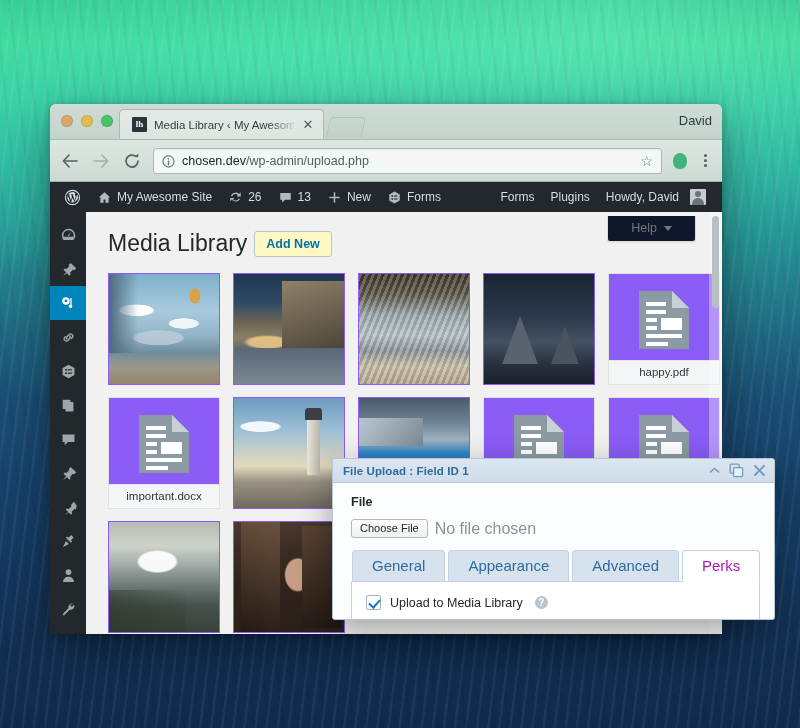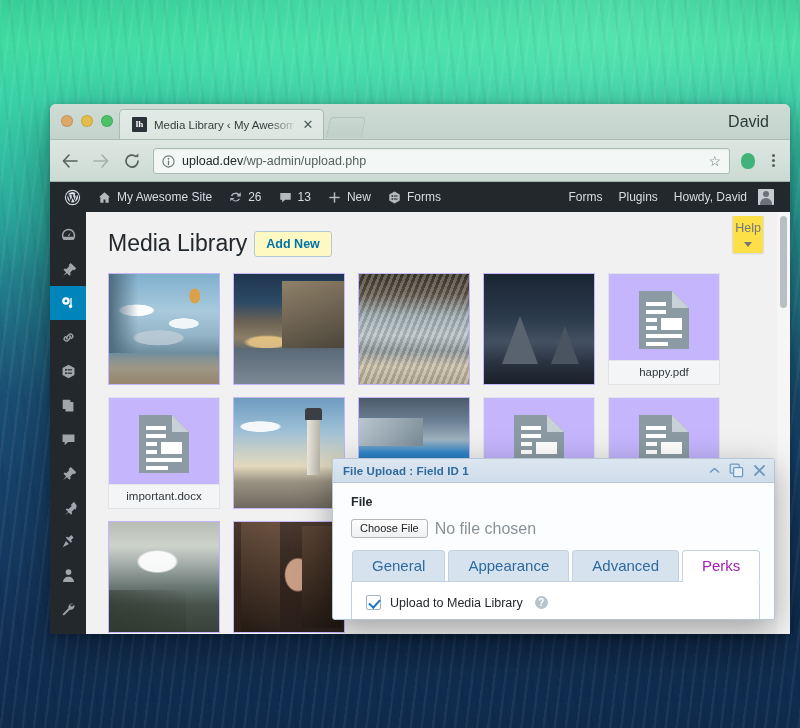--- a/index.html
+++ b/index.html
@@ -39,21 +39,21 @@
     background-image:
       repeating-linear-gradient(97deg, rgba(255,255,255,0.055) 0px, rgba(255,255,255,0.055) 2px, rgba(255,255,255,0) 3px, rgba(255,255,255,0) 11px),
       repeating-linear-gradient(84deg, rgba(0,0,0,0.04) 0px, rgba(0,0,0,0.04) 2px, rgba(0,0,0,0) 4px, rgba(0,0,0,0) 14px);
     pointer-events: none;
   }
 
   
   #browser {
     position: absolute;
     left: 50px; top: 104px;
-    width: 740px; height: 530px;
+    width: 672px; height: 530px;
     border-radius: 6px 6px 0 0;
     box-shadow: 0 16px 48px rgba(0,0,0,0.38), 0 2px 8px rgba(0,0,0,0.24);
     overflow: hidden;
     background: #d8e3df;
   }
 
   
   .tabstrip {
     position: relative;
     height: 36px;
@@ -106,22 +106,22 @@
   .tab-new {
     width: 36px; height: 20px;
     margin-left: 4px; margin-bottom: 2px;
     background: linear-gradient(to bottom, #c9d8d1, #bfd0c8);
     border: 1px solid #a9bcb4; border-bottom: none;
     border-radius: 4px 4px 0 0;
     transform: skewX(-12deg);
     opacity: 0.75;
   }
   .win-user {
-    position: absolute; right: 21px; top: 9px;
-    font-size: 16px; color: #2f3b38;
+    position: absolute; right: 10px; top: 9px;
+    font-size: 13px; color: #2f3b38;
   }
 
   
   .toolbar {
     height: 42px;
     background: linear-gradient(to bottom, #dde7e2, #ccdad3);
     border-bottom: 1px solid #9fb4ab;
     display: flex; align-items: center;
     padding: 0 10px;
     gap: 11px;
@@ -228,28 +228,27 @@
     background: #f1f1f1;
     position: relative;
     padding: 10px 0 0 22px;
     overflow: hidden;
   }
   .help-wrap {
     position: absolute; right: 26px; top: 4px;
     z-index: 4;
   }
   .help-btn {
-    background: #fde047;
+    background: #0f172a;
     border: 1px solid #ddd; border-top: none;
     border-radius: 0 0 3px 3px;
-    padding: 5px 2px 6px;
+    padding: 5px 23px 6px;
     font-size: 12.5px; color: #72777c;
     display: flex; align-items: center; gap: 7px;
     box-shadow: 0 1px 1px rgba(0,0,0,0.04);
-    flex-direction: column;
   }
   .caret-dn {
     width: 0; height: 0;
     border-left: 4px solid transparent;
     border-right: 4px solid transparent;
     border-top: 5px solid #72777c;
   }
 
   .page-head {
     display: flex; align-items: center; gap: 7px;
@@ -271,21 +270,21 @@
 
   
   .grid {
     display: grid;
     grid-template-columns: repeat(5, 112px);
     gap: 12px 13px;
   }
   .tile {
     width: 112px; height: 112px;
     position: relative;
-    background: #c4b5fd;
+    background: #8b5cf6;
     border: 1px solid #dfe3e6;
     overflow: hidden;
   }
   .tile.photo { border-color: transparent; }
   .tile .shot { position: absolute; inset: 0; }
   .tile .docicon {
     position: absolute; left: 50%; top: 44%;
     transform: translate(-50%,-50%);
   }
   .tile .fname {
@@ -557,21 +556,21 @@
       </span>
 
       <div class="omnibox">
         <span class="info-ic">
           <svg viewBox="0 0 14 14" width="13" height="13">
               <circle cx="7" cy="7" r="6" fill="none" stroke="currentColor" stroke-width="1.2"></circle>
               <circle cx="7" cy="4.1" r="0.9" fill="currentColor"></circle>
               <rect x="6.3" y="6" width="1.4" height="5" rx="0.6" fill="currentColor"></rect>
             </svg>
         </span>
-        <span class="url"><b>upload.dev</b><span>/wp-admin/upload.php</span></span>
+        <span class="url"><b>chosen.dev</b><span>/wp-admin/upload.php</span></span>
         <span class="star">☆</span>
       </div>
 
       <span class="greenpill"></span>
       <span class="kebab">
           <i></i>
           <i></i>
           <i></i>
         </span>
     </div>

